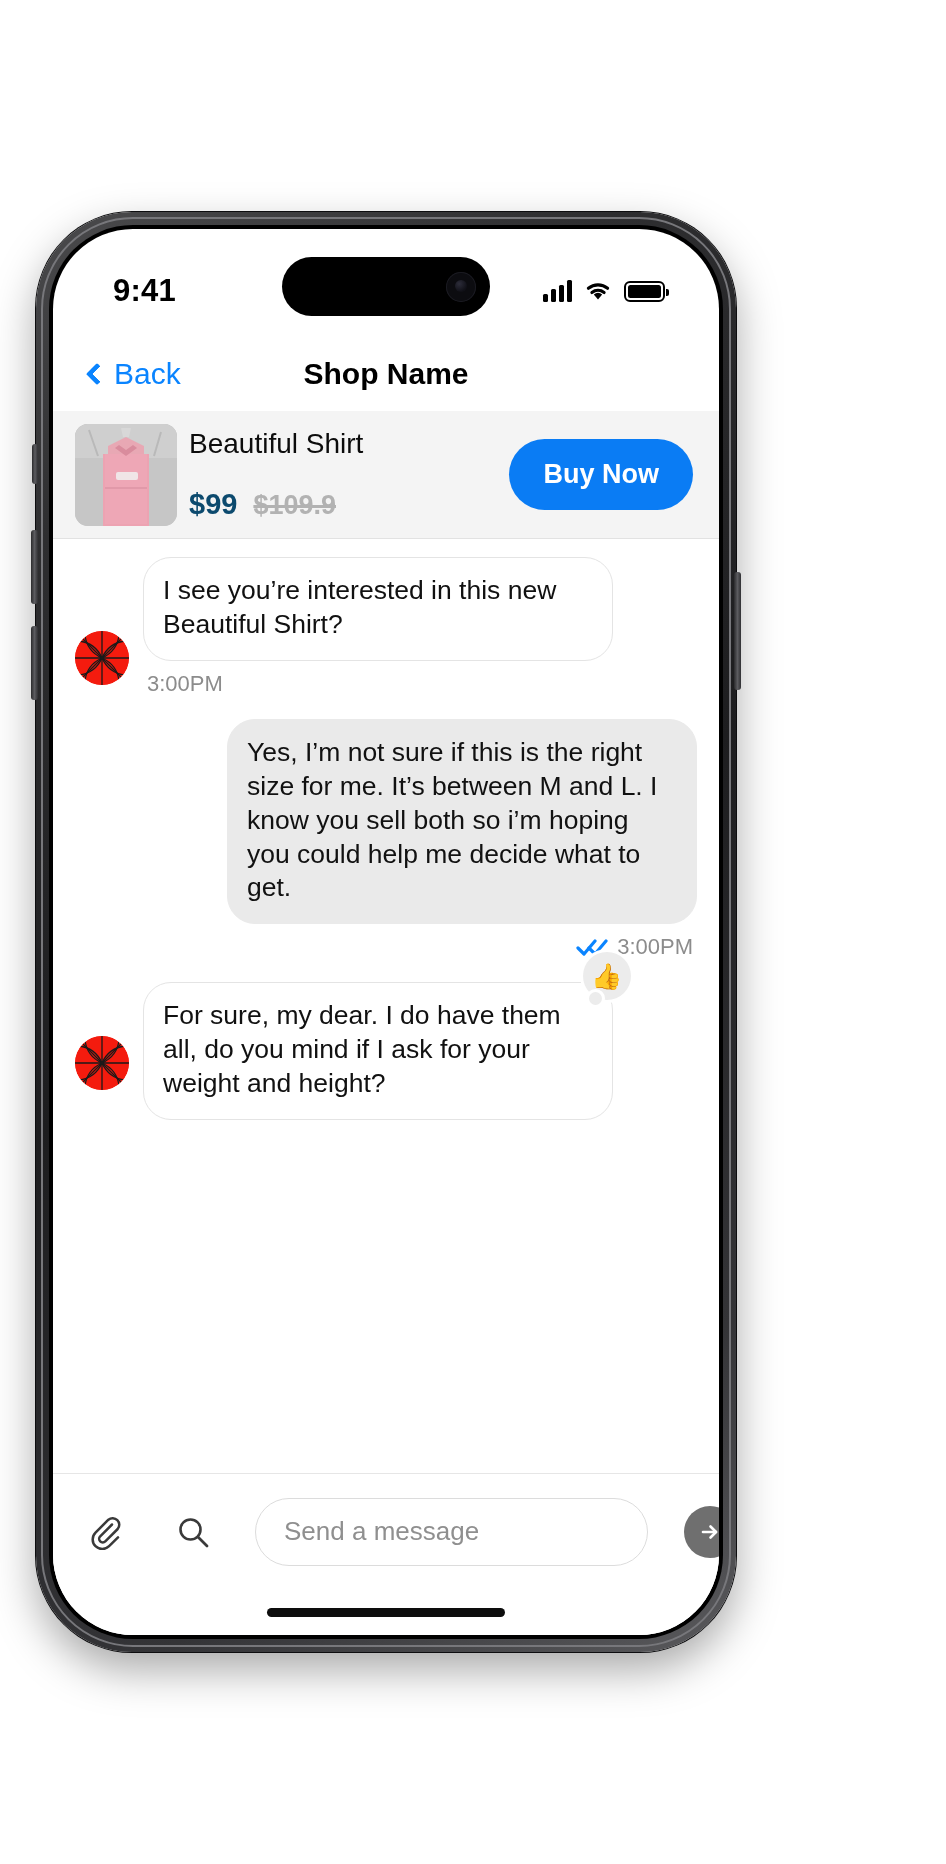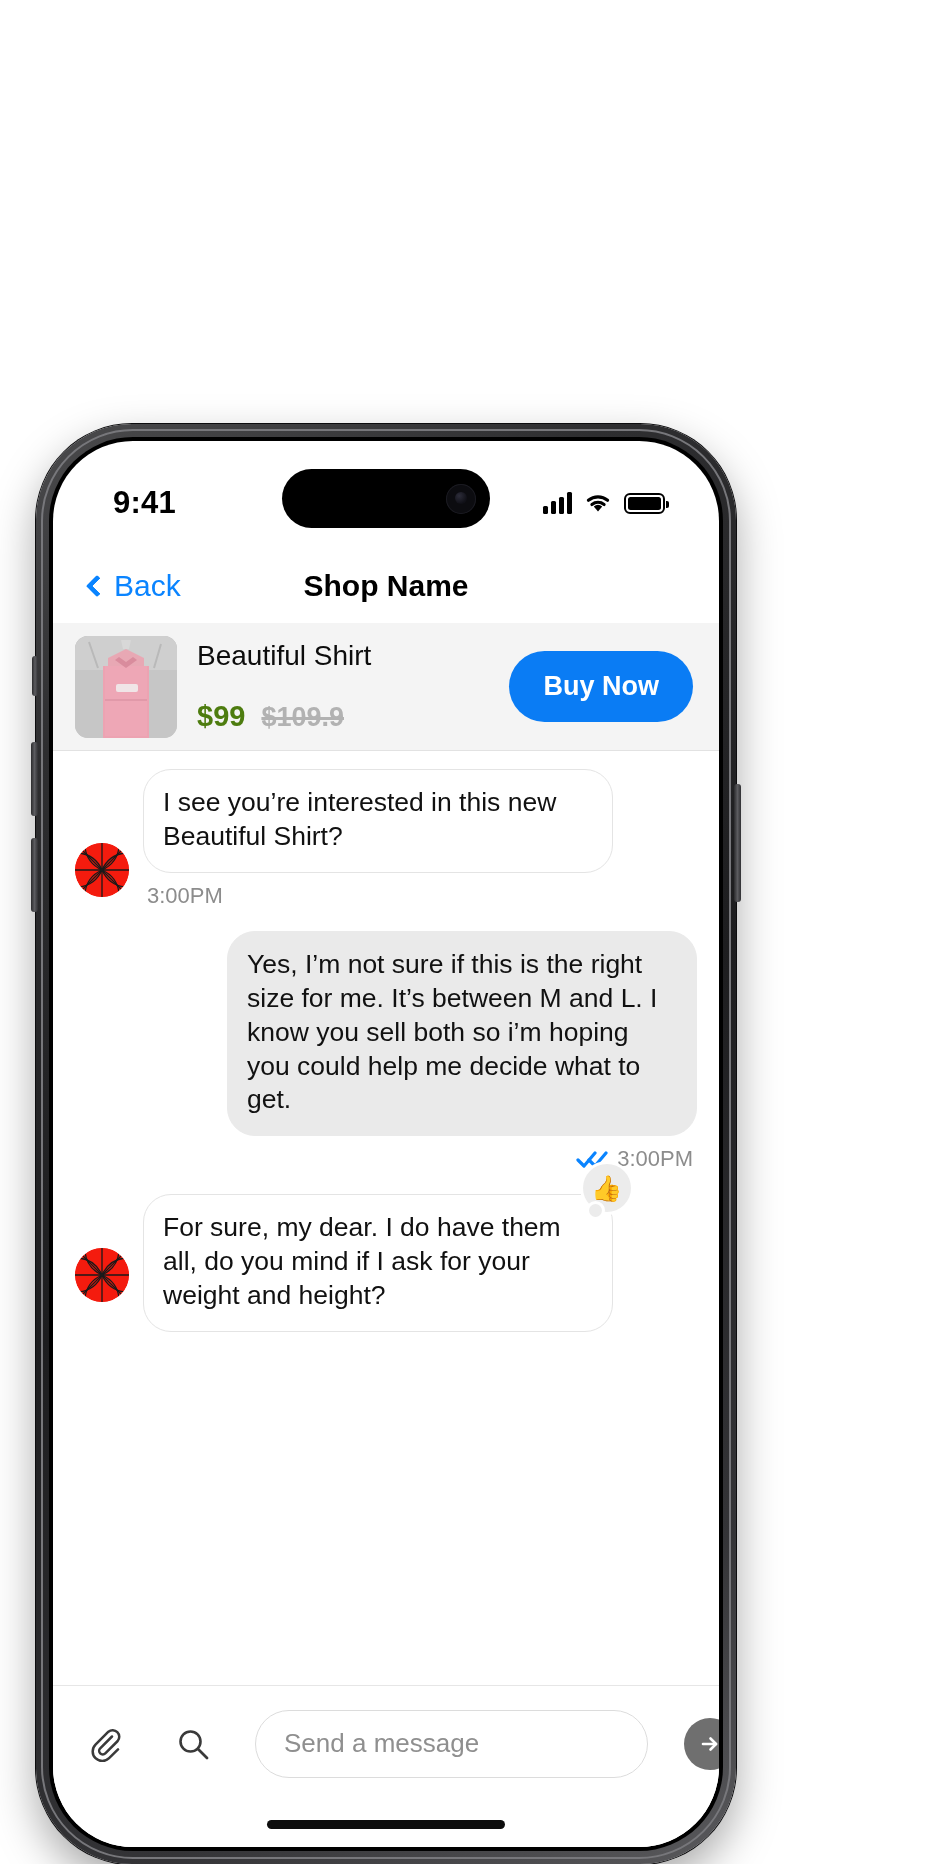--- a/index.html
+++ b/index.html
@@ -5,21 +5,21 @@
   * { box-sizing: border-box; margin: 0; padding: 0; }
   html, body {
     width: 946px; height: 1864px;
     background: #ffffff;
     font-family: "Liberation Sans", sans-serif;
     overflow: hidden;
   }
   .stage {
     position: relative;
     width: 772px; height: 1864px;
-    display: flex; align-items: flex-end; justify-content: center;
+    display: flex; align-items: center; justify-content: center;
     background: #ffffff;
   }
 
   
   .phone-outer {
     position: relative;
     width: 700px; height: 1440px;
     border-radius: 96px;
     background: linear-gradient(150deg,#4b4b4d 0%, #2e2e30 18%, #1d1d1f 50%, #343437 82%, #5a5a5d 100%);
     padding: 13px;
@@ -127,35 +127,35 @@
     pointer-events: none;
   }
 
   
   .product-bar {
     flex: 0 0 128px;
     background: #f4f4f4;
     border-bottom: 1px solid #e2e2e2;
     display: flex; align-items: center;
     padding: 0 26px 0 22px;
-    gap: 20px;
+    gap: 12px;
   }
   .product-thumb {
     width: 102px; height: 102px; border-radius: 13px;
     overflow: hidden; flex: 0 0 102px;
     background: #c9c9c9;
     position: relative;
   }
   .product-info { flex: 1 1 auto; min-width: 0; }
   .product-title {
     font-size: 28px; font-weight: 400; color: #0c0c0c;
     line-height: 1.12; margin-bottom: 5px; white-space: nowrap;
   }
   .price-row { display: flex; align-items: baseline; gap: 16px; }
-  .price-now { font-size: 29px; font-weight: 700; color: #4d7c0f; margin-top: 24px; }
+  .price-now { font-size: 29px; font-weight: 700; color: #0c4a6e; margin-top: 24px; }
   .price-was {
     font-size: 27px; font-weight: 700; color: #b2b2b2;
     text-decoration: line-through; text-decoration-thickness: 2.5px;
   }
   .buy-btn {
     flex: 0 0 auto;
     background: #0a7cf4;
     color: #fff; font-size: 27px; font-weight: 700;
     border: none; border-radius: 40px;
     padding: 20px 34px;

